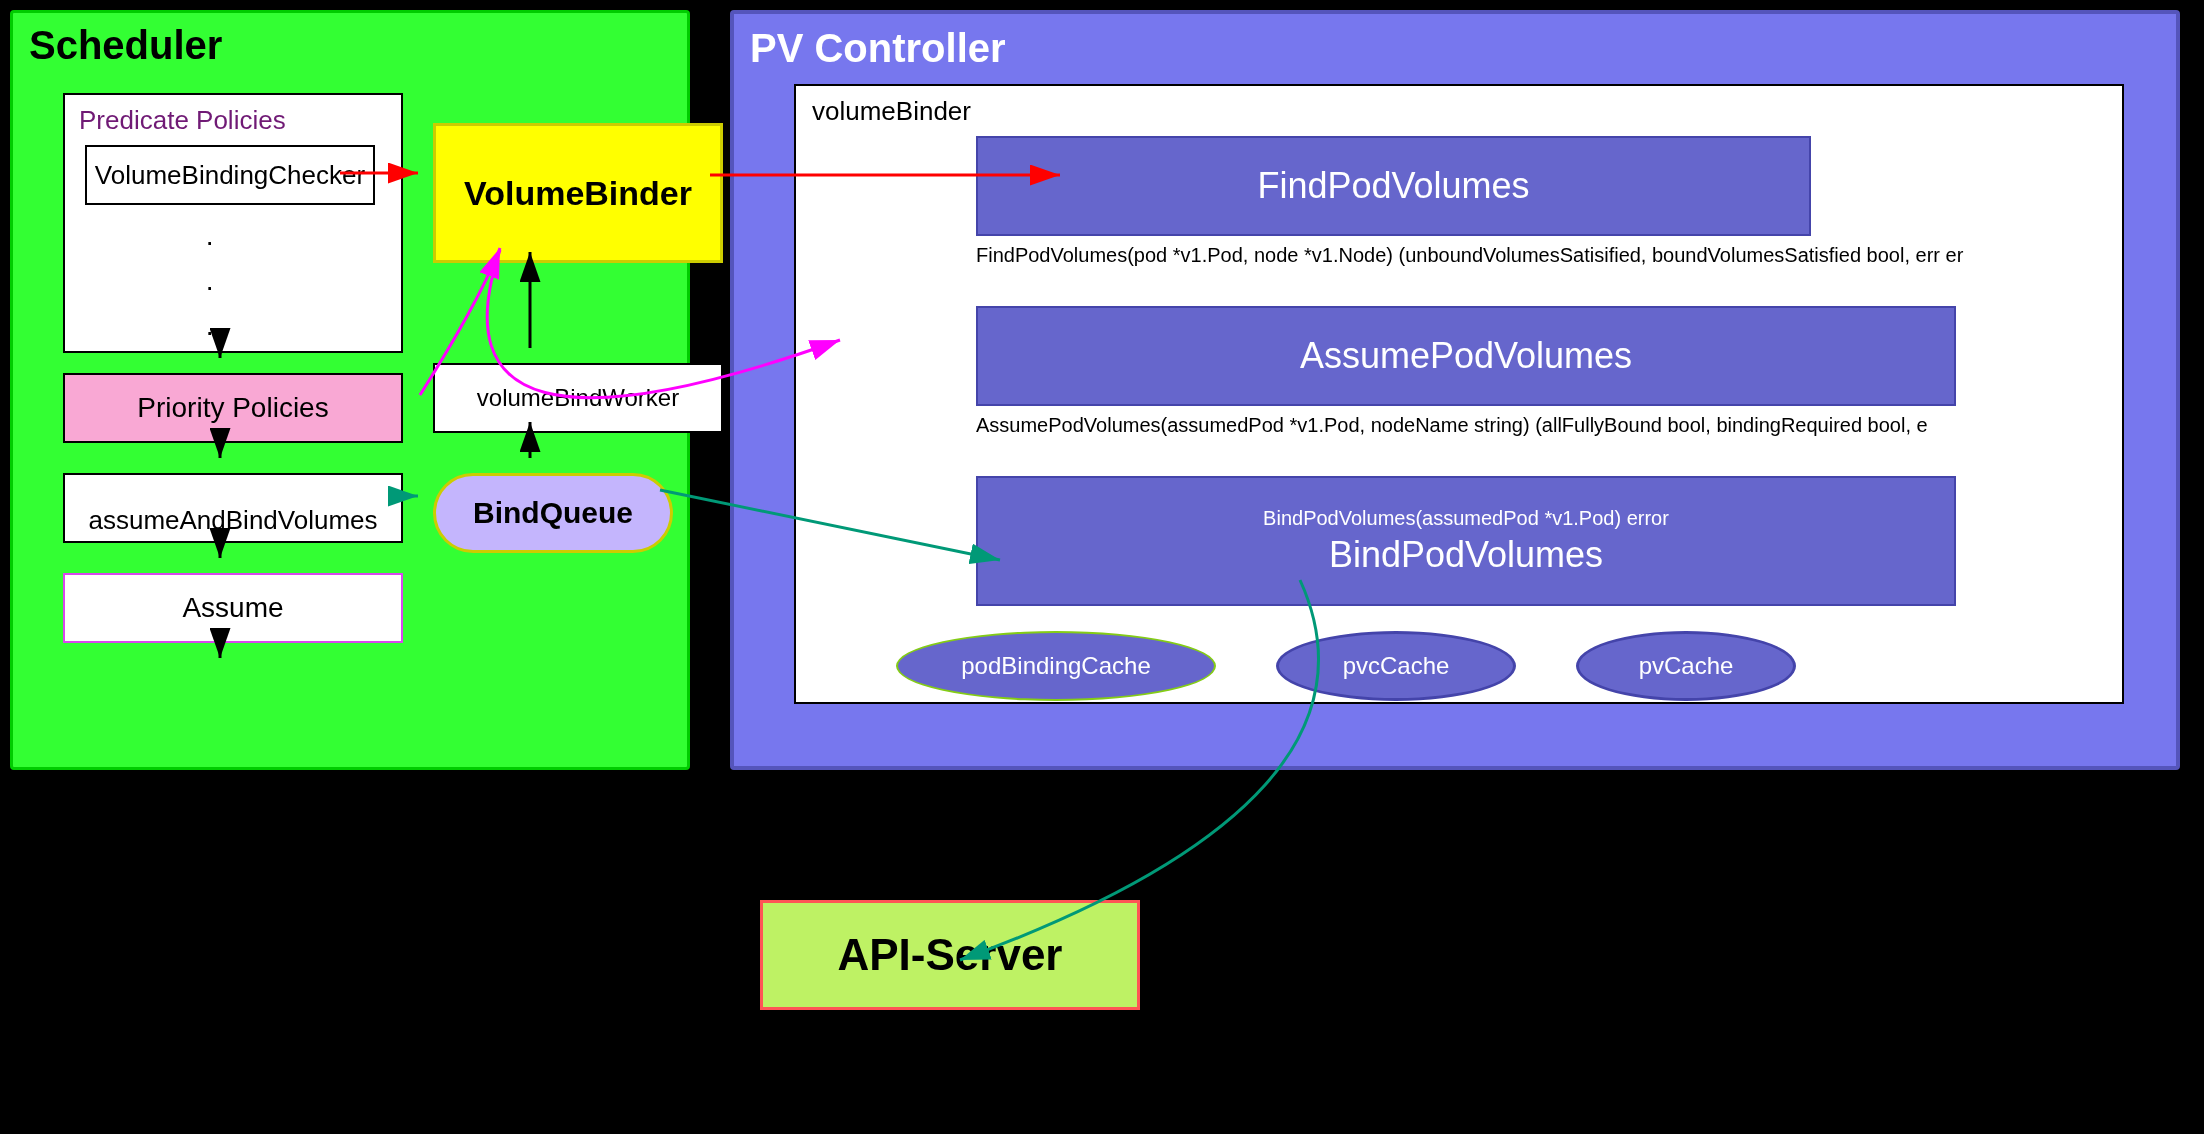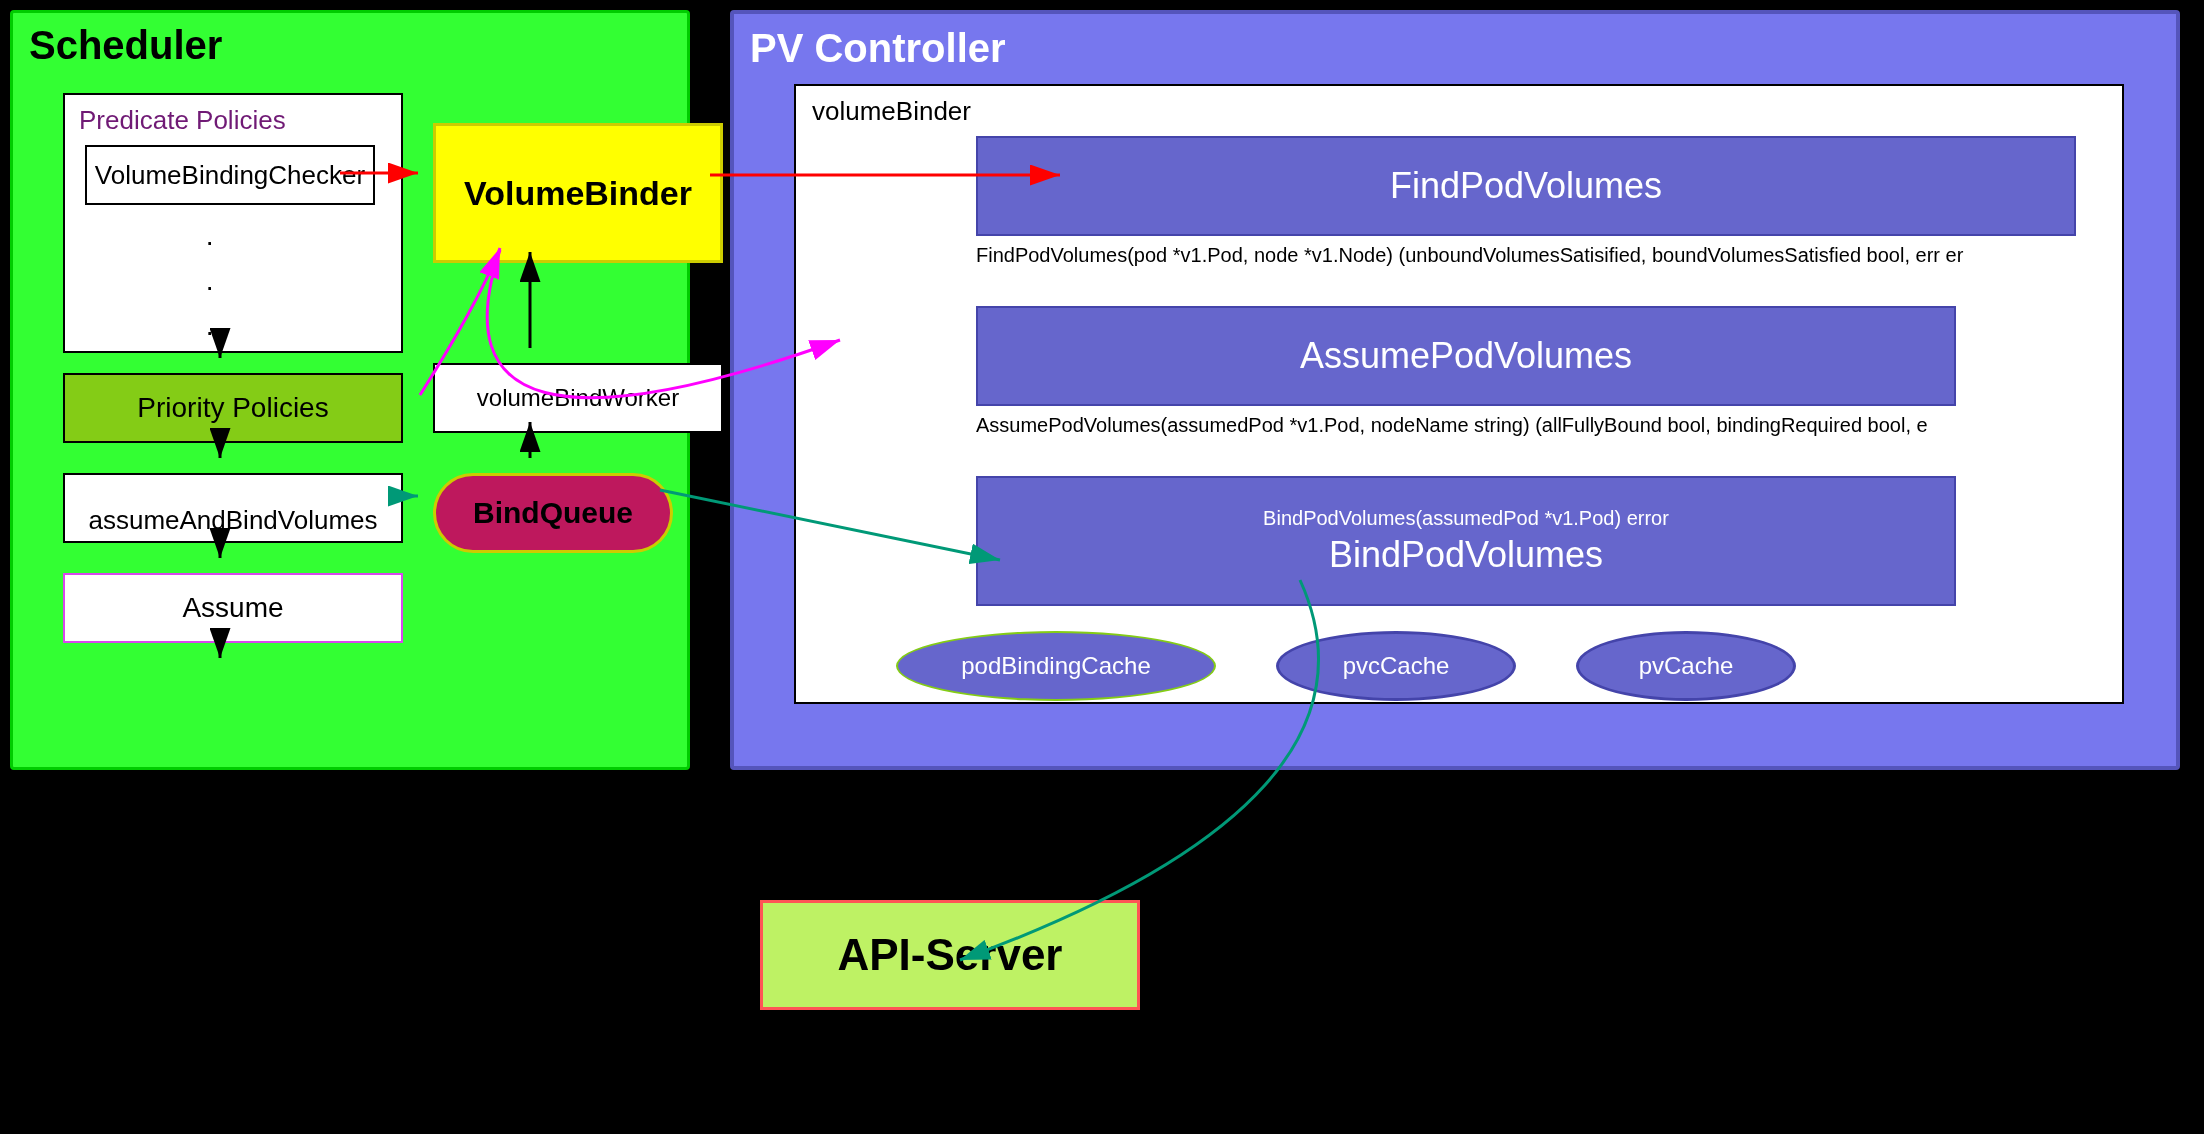--- a/index.html
+++ b/index.html
@@ -127,21 +127,21 @@
       text-align: center;
     }
 
     
     .priority-policies-box {
       position: absolute;
       left: 50px;
       top: 360px;
       width: 340px;
       height: 70px;
-      background: #84cc16;
+      background: #f9a8d4;
       border: 2px solid #000;
       display: flex;
       align-items: center;
       justify-content: center;
     }
 
     .priority-policies-label {
       font-size: 28px;
       color: #000;
     }
@@ -185,21 +185,21 @@
       color: #000;
     }
 
     
     .bind-queue-box {
       position: absolute;
       left: 420px;
       top: 460px;
       width: 240px;
       height: 80px;
-      background: #be185d;
+      background: #c4b5fd;
       border: 3px solid #cccc00;
       border-radius: 40px;
       display: flex;
       align-items: center;
       justify-content: center;
     }
 
     .bind-queue-label {
       font-size: 30px;
       font-weight: bold;
@@ -261,21 +261,21 @@
       left: 16px;
       font-size: 26px;
       color: #000;
     }
 
     
     .find-pod-volumes-box {
       position: absolute;
       left: 180px;
       top: 50px;
-      width: 1100px;
+      width: 835px;
       height: 100px;
       background: #6666cc;
       border: 2px solid #4444aa;
       display: flex;
       align-items: center;
       justify-content: center;
     }
 
     .find-pod-volumes-label {
       font-size: 36px;

